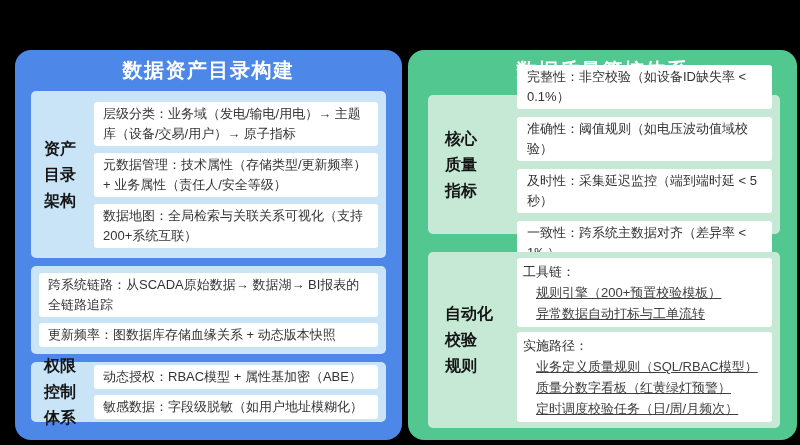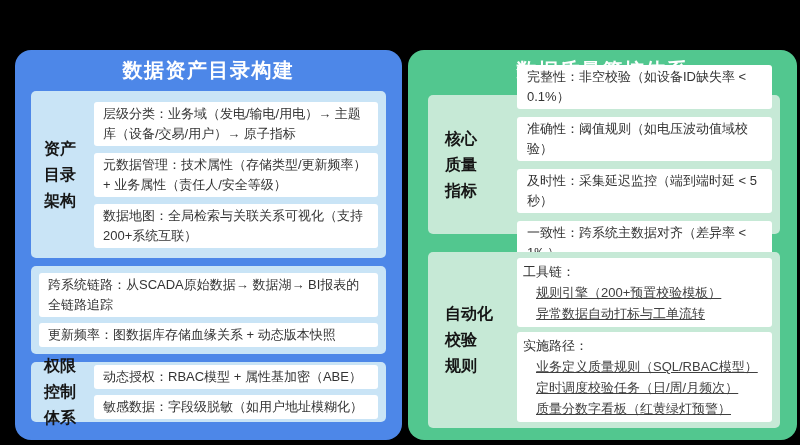--- a/index.html
+++ b/index.html
@@ -126,22 +126,22 @@
 
           <div class="card card-multi">
             <div class="card-heading">工具链：</div>
             <div class="card-sub">规则引擎（200+预置校验模板）</div>
             <div class="card-sub">异常数据自动打标与工单流转</div>
           </div>
 
           <div class="card card-multi">
             <div class="card-heading">实施路径：</div>
             <div class="card-sub">业务定义质量规则（SQL/RBAC模型）</div>
+            <div class="card-sub">质量分数字看板（红黄绿灯预警）</div>
             <div class="card-sub">定时调度校验任务（日/周/月频次）</div>
-            <div class="card-sub">质量分数字看板（红黄绿灯预警）</div>
           </div>
 
         </div>
       </div>
 
     </div>
   </div>
 
 </div>
 

